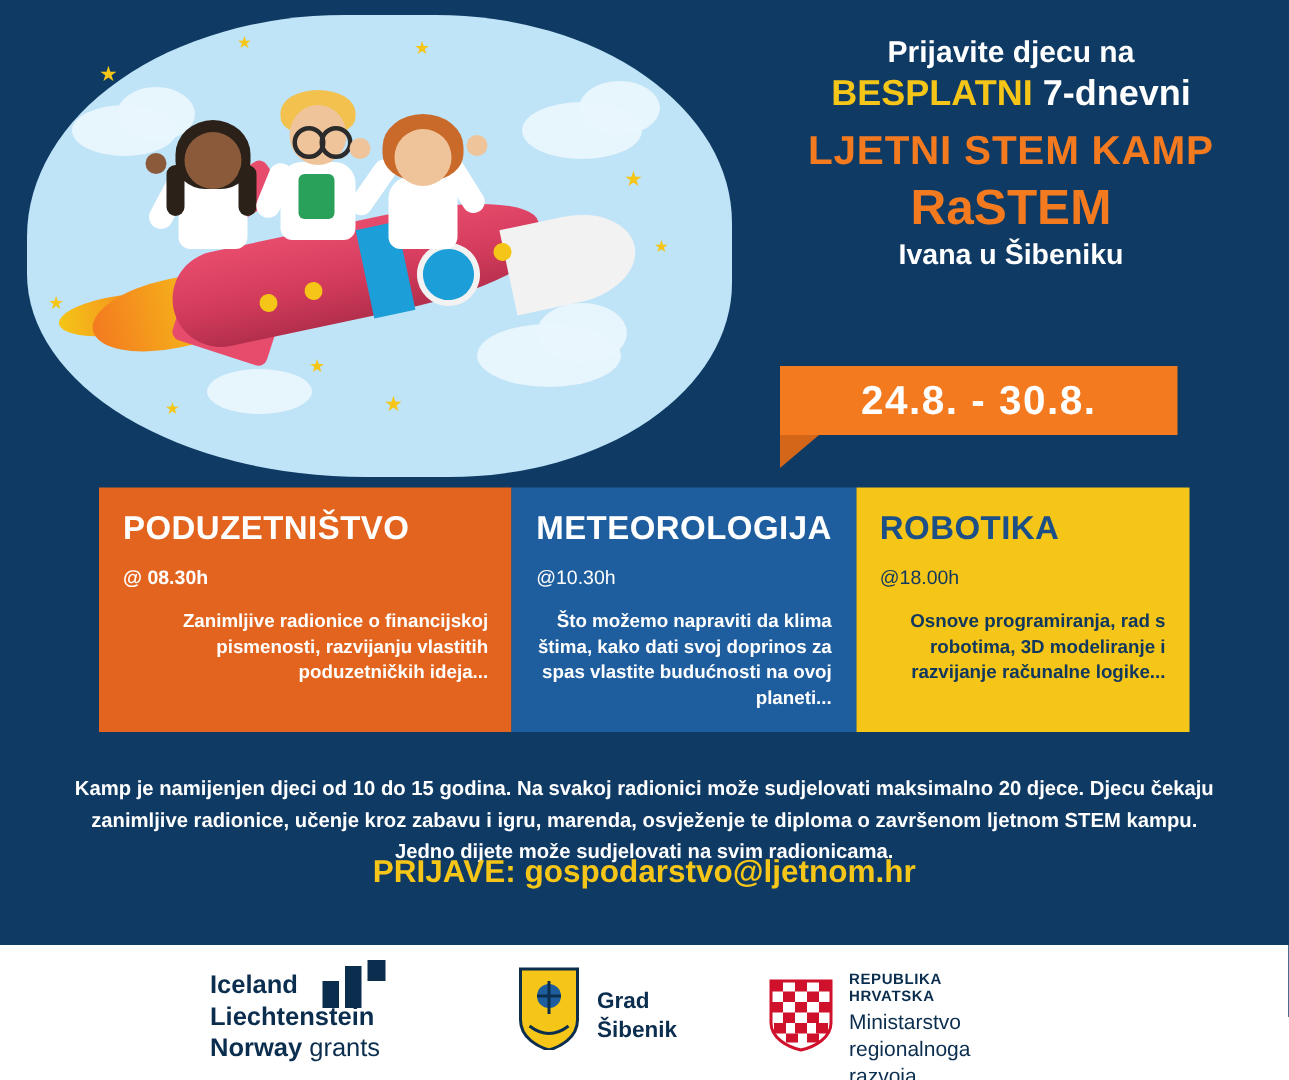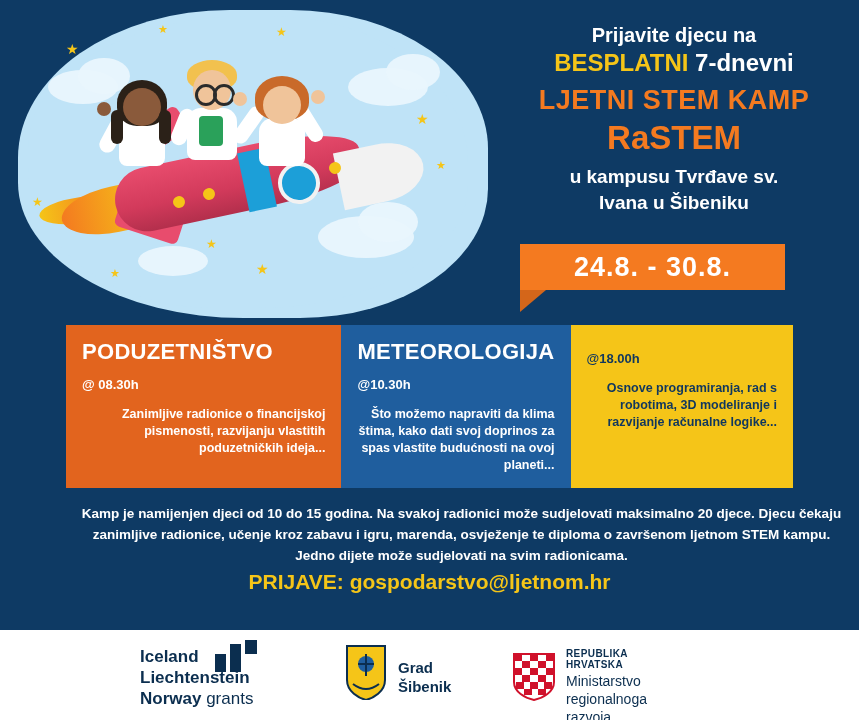--- a/index.html
+++ b/index.html
@@ -93,28 +93,28 @@
   }
 
   
   .cards{position:absolute;left:66px;top:325px;width:727px;height:163px;display:flex;}
   .card{position:relative;padding:14px 16px 10px 16px;box-sizing:border-box;}
   .card.c1{width:294px;background:#e2641e;color:#ffffff;}
   .card.c2{width:240px;background:#1f5e9e;color:#ffffff;}
   .card.c3{width:237px;background:#f5c518;color:#10375e;}
   .card-title{font-size:22px;font-weight:bold;letter-spacing:.3px;}
   .card.c3 .card-title{color:#1c4f86;}
-  .card-time{font-size:13px;font-weight:bold;margin-top:12px;}
+  .card-time{font-size:13px;font-weight:normal;margin-top:12px;}
   .card-desc{font-size:12.5px;line-height:17px;margin-top:14px;font-weight:bold;text-align:right;}
   .card.c1 .card-desc,.card.c1 .card-time{font-weight:bold;}
 
   
   .body-text{
-    position:absolute;left:48px;top:503px;width:763px;text-align:center;
-    color:#ffffff;font-size:13.5px;line-height:21px;font-weight:bold;margin-left:32px;
+    position:absolute;left:48px;top:515px;width:763px;text-align:center;
+    color:#ffffff;font-size:13.5px;line-height:21px;font-weight:bold;
   }
   .mail{
     position:absolute;left:48px;top:570px;width:763px;text-align:center;
     color:#f5c518;font-size:21px;font-weight:bold;
   }
 
   
   .footer{
     position:absolute;left:0;top:630px;width:859px;height:90px;background:#ffffff;
   }
@@ -207,39 +207,39 @@
     </div>
   </div>
 
   <div class="head-block">
     <div class="h-line1">Prijavite djecu na</div>
     <div class="h-line2">
       <span class="h-free">BESPLATNI</span><span> 7-dnevni</span>
     </div>
     <div class="h-big">LJETNI STEM KAMP</div>
     <div class="h-big2">RaSTEM</div>
-    <div class="h-loc">u kampusu Tvrđave sv.</div>
     <div class="h-loc" style="margin-top:0;">Ivana u Šibeniku</div>
   </div>
 
   <div class="ribbon">24.8.  - 30.8.</div>
   <div class="ribbon-tail"></div>
 
   <div class="cards">
     <div class="card c1">
       <div class="card-title">PODUZETNIŠTVO</div>
       <div class="card-time">@ 08.30h</div>
       <div class="card-desc">Zanimljive radionice o financijskoj pismenosti, razvijanju vlastitih poduzetničkih ideja...</div>
     </div>
     <div class="card c2">
       <div class="card-title">METEOROLOGIJA</div>
       <div class="card-time">@10.30h</div>
       <div class="card-desc">Što možemo napraviti da klima štima, kako dati svoj doprinos za spas vlastite budućnosti na ovoj planeti...</div>
     </div>
     <div class="card c3">
+      <div class="card-title">ROBOTIKA</div>
       <div class="card-time">@18.00h</div>
       <div class="card-desc">Osnove programiranja, rad s robotima, 3D modeliranje i razvijanje računalne logike...</div>
     </div>
   </div>
 
   <div class="body-text">Kamp je namijenjen djeci od 10 do 15 godina. Na svakoj radionici može sudjelovati maksimalno 20 djece. Djecu čekaju zanimljive radionice, učenje kroz zabavu i igru, marenda, osvježenje te diploma o završenom ljetnom STEM kampu. Jedno dijete može sudjelovati na svim radionicama.</div>
   <div class="mail">PRIJAVE: gospodarstvo@ljetnom.hr</div>
 
   <div class="footer">
     <div class="f-logos">

